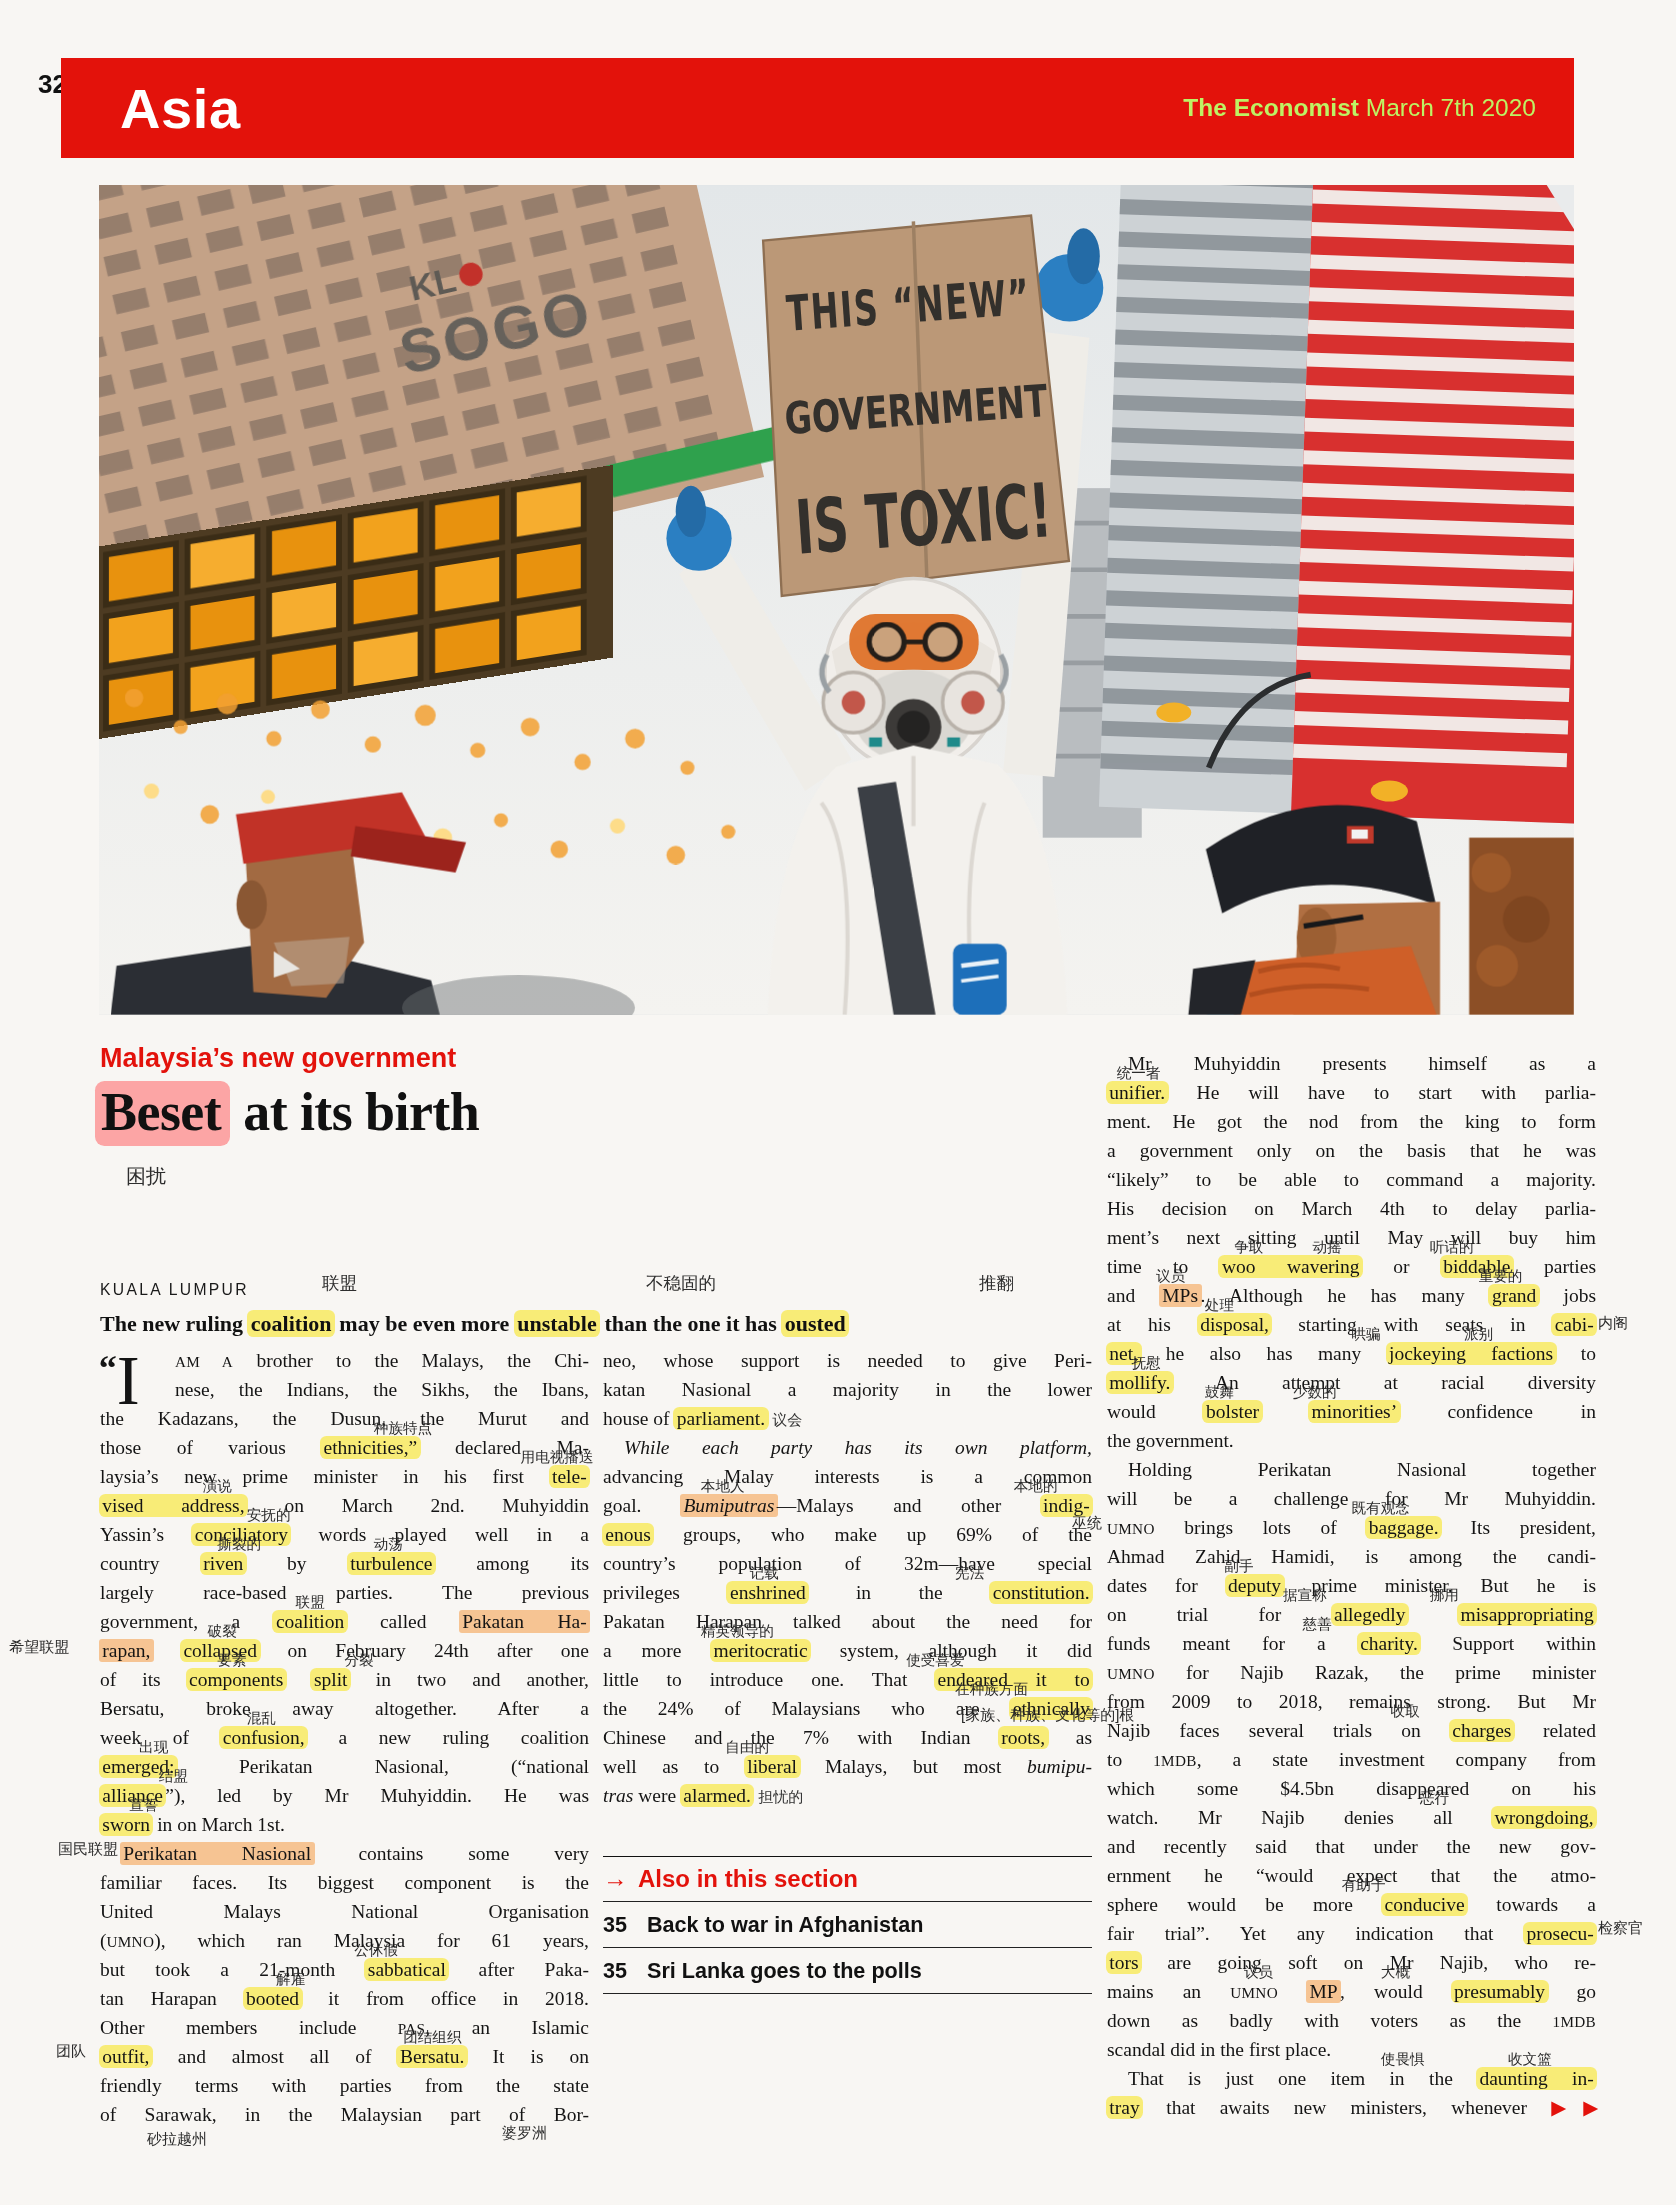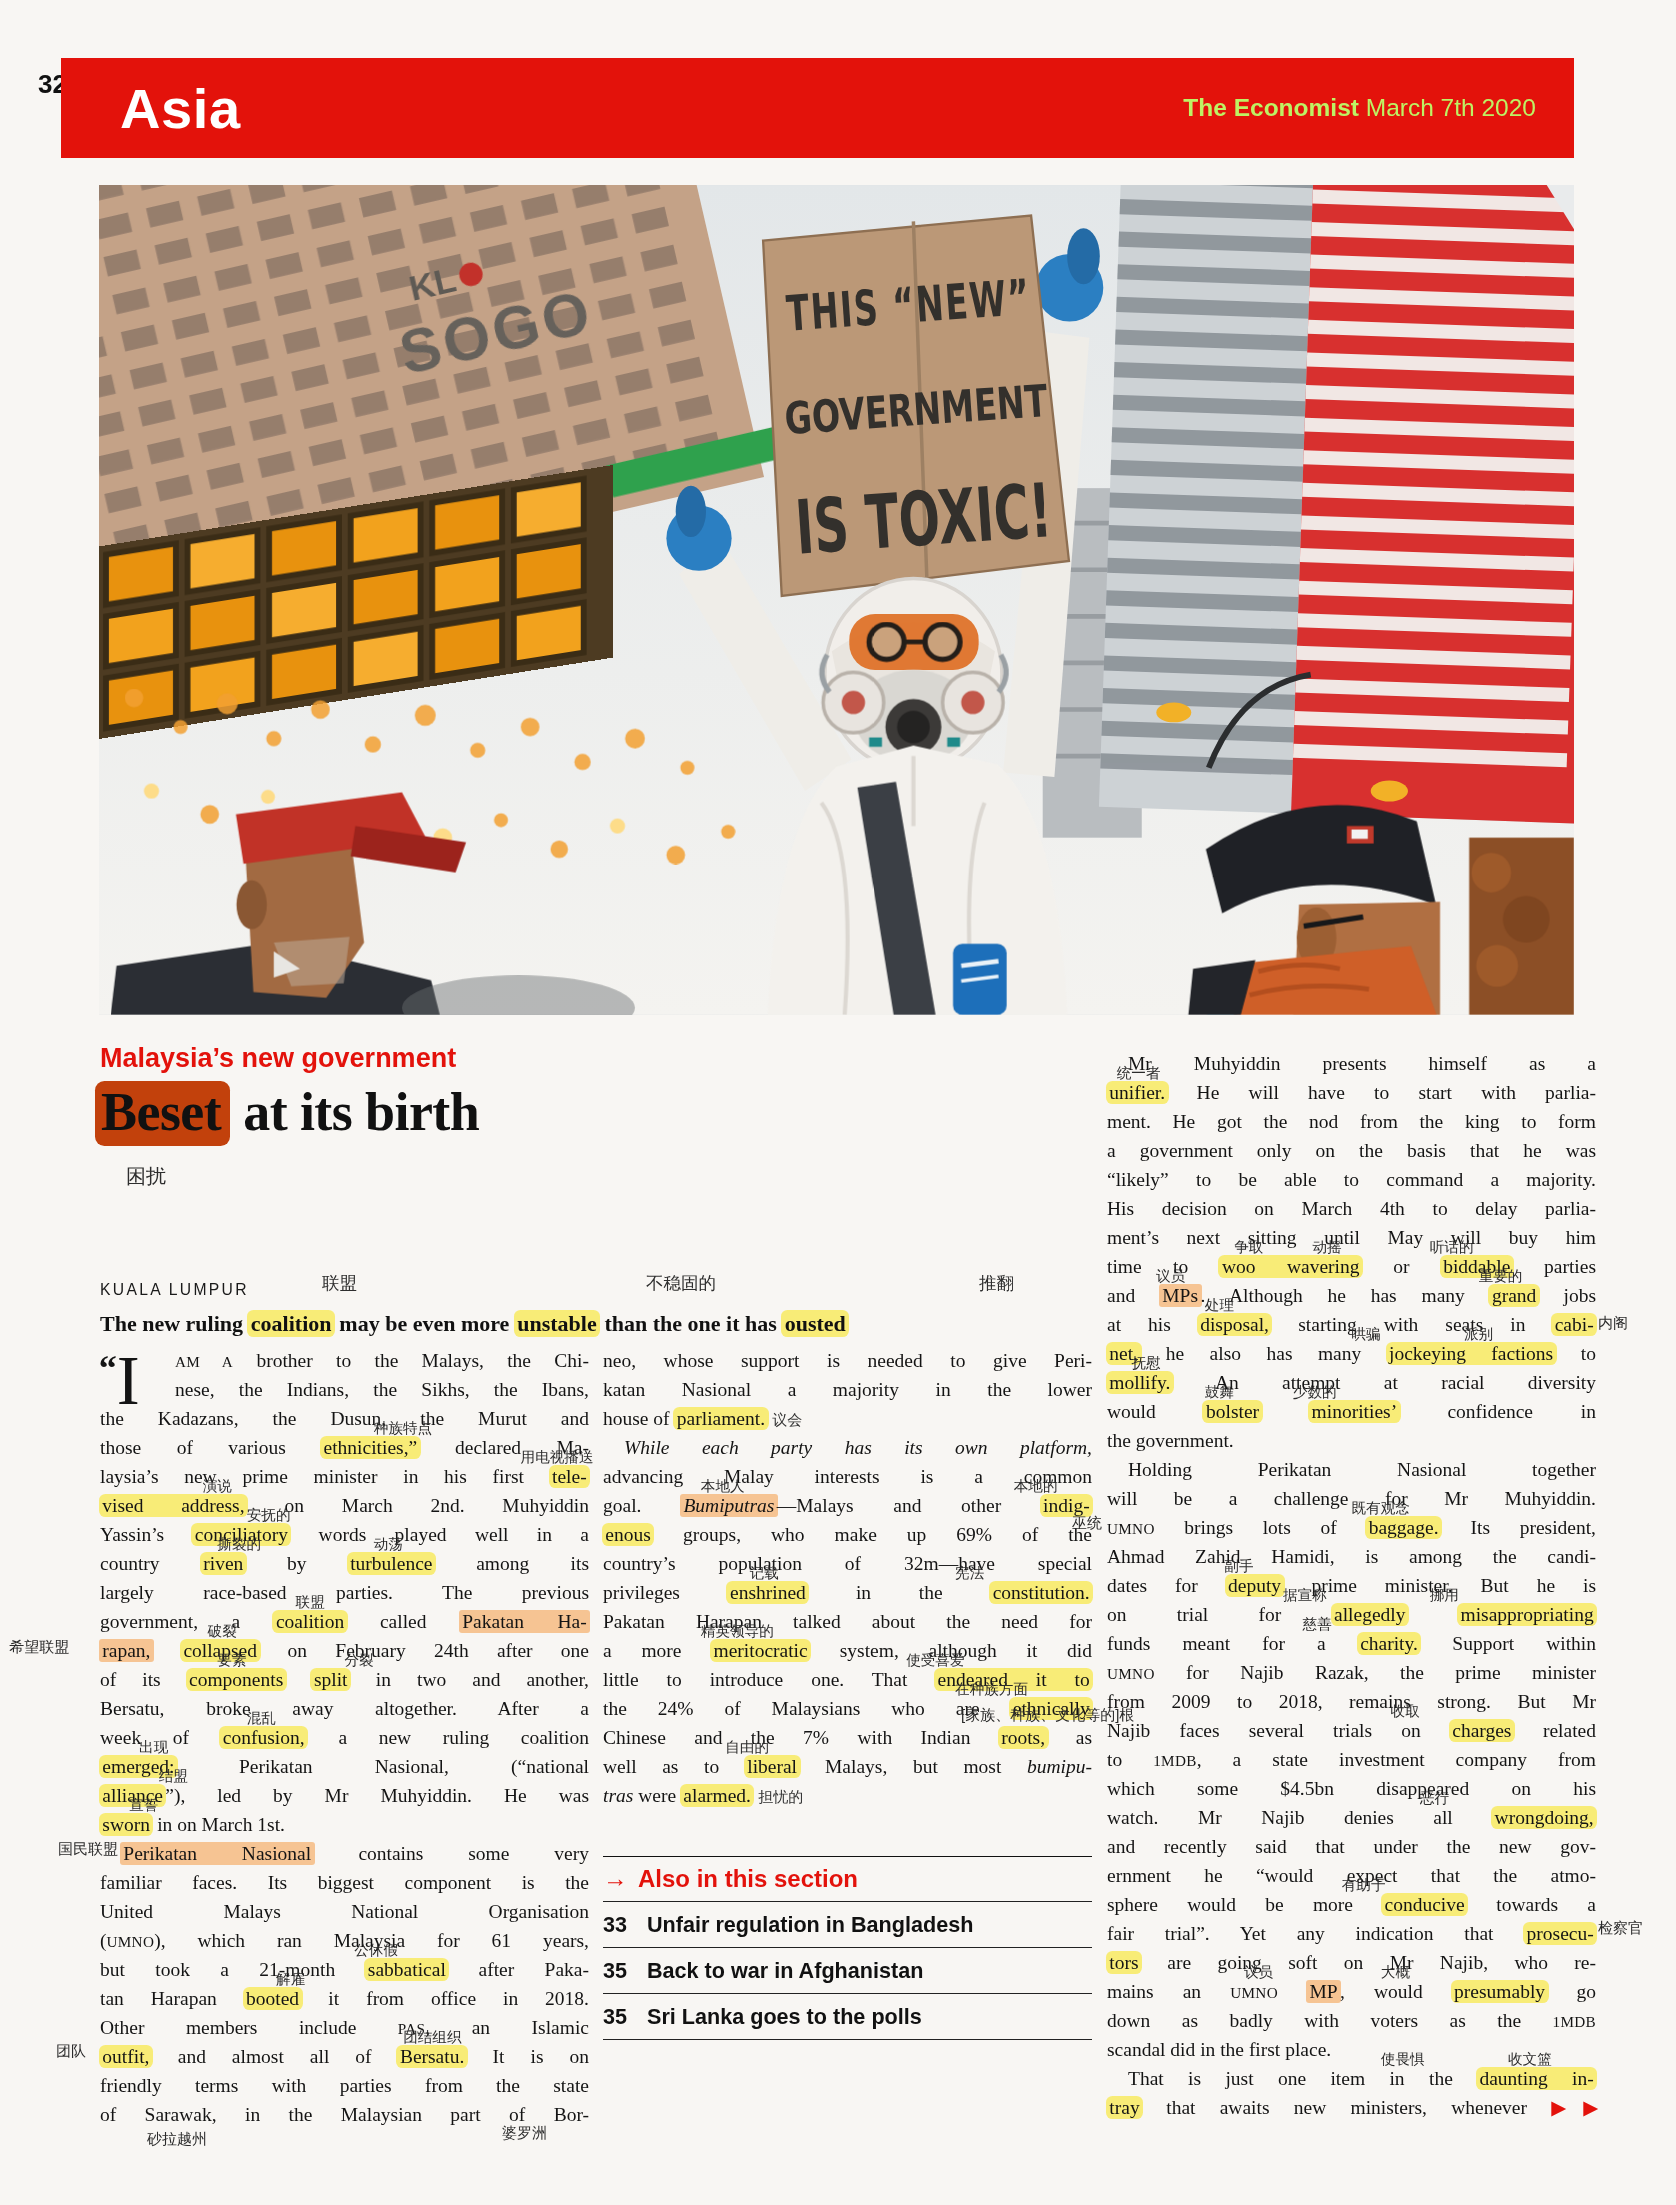--- a/index.html
+++ b/index.html
@@ -10,21 +10,21 @@
   .banner{position:absolute;left:61px;top:58px;width:1513px;height:100px;background:#e3120b;
           display:flex;align-items:center;justify-content:space-between;}
   .banner .sect{font:bold 56px "Liberation Sans",sans-serif;color:#fff;padding-left:59px;letter-spacing:0.6px;}
   .banner .issue{font:24.5px "Liberation Sans",sans-serif;color:#bef264;padding-right:38px;}
   .banner .issue b{font-weight:bold;}
   
   .photo{position:absolute;left:99px;top:185px;width:1475px;height:830px;overflow:hidden;background:#dfe2e4;}
   
   .kicker{position:absolute;left:100px;top:1043px;font:bold 27px "Liberation Sans",sans-serif;color:#e3120b;}
   .headline{position:absolute;left:100px;top:1081px;font:bold 54px "Liberation Serif",serif;color:#111;letter-spacing:-0.6px;}
-  .headline .hl{background:#c2410c;border-radius:9.3px;padding:1.2px 9.3px 3.5px 5.8px;margin-left:-4.7px;}
+  .headline .hl{background:#fca5a5;border-radius:9.3px;padding:1.2px 9.3px 3.5px 5.8px;margin-left:-4.7px;}
   .title-ann{position:absolute;left:126px;top:1163px;font:20px sans-serif;color:#2e2e2e;}
   .dateline{position:absolute;left:100px;top:1281px;font:15.7px "Liberation Sans",sans-serif;letter-spacing:2.3px;color:#1a1a1a;}
   .standfirst{position:absolute;left:100px;top:1309px;width:993px;font:bold 22px "Liberation Serif",serif;color:#111;}
   .sf-ann{position:absolute;font:17.5px sans-serif;color:#2e2e2e;}
   
   .col{position:absolute;width:489px;font-size:19.5px;}
   .line{position:relative;height:29px;line-height:29px;text-align:justify;text-align-last:justify;white-space:nowrap;}
   .line.nj{text-align:left;text-align-last:left;}
   .ann{position:absolute;top:-12.2px;font-family:sans-serif;font-size:14.6px;color:#2b2b2b;line-height:1;white-space:nowrap;z-index:4;}
   .s-y{background:#f8ec77;border-radius:6.4px;padding:1.2px 3.5px;margin:0 -1.2px;}
@@ -387,24 +387,20 @@
       <div class="line nj"><span class="">scandal did in the first place.</span></div>
       <div class="line" style="padding-left: 21px;"><span class="">That is just one item in the </span><span class="s-y">daunting in-</span><span class="ann" style="left: 56%;">使畏惧</span><span class="ann" style="left: 82%;">收文篮</span></div>
       <div class="line"><span class="s-y">tray</span><span class=""> that awaits new ministers, whenever </span><span class="s-r">▶▶</span></div>
     </div>
 
   <div class="secbox" id="secbox">
     <div class="titlerow">
       <span class="arrow">→</span>
       <span>Also in this section</span>
     </div>
-  <div class="row">
-        <span class="num">33</span>
-        <span>Unfair regulation in Bangladesh</span>
-      </div>
       <div class="row">
         <span class="num">35</span>
         <span>Back to war in Afghanistan</span>
       </div>
       <div class="row">
         <span class="num">35</span>
         <span>Sri Lanka goes to the polls</span>
       </div>
     </div>
 

